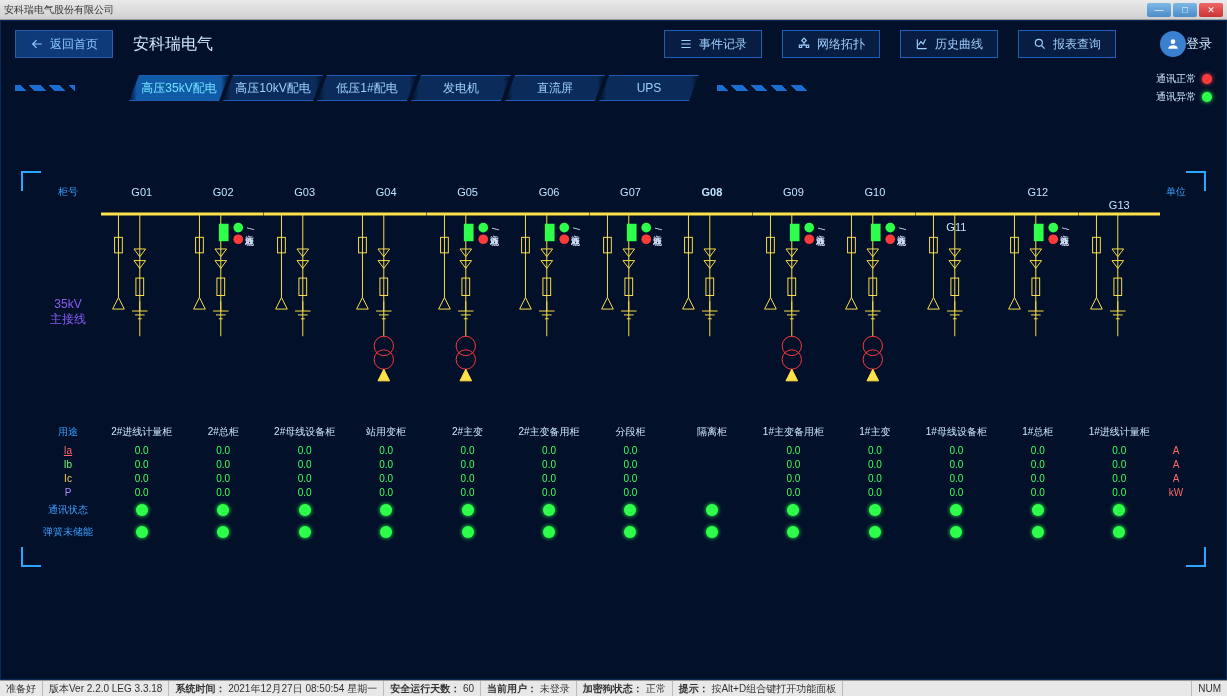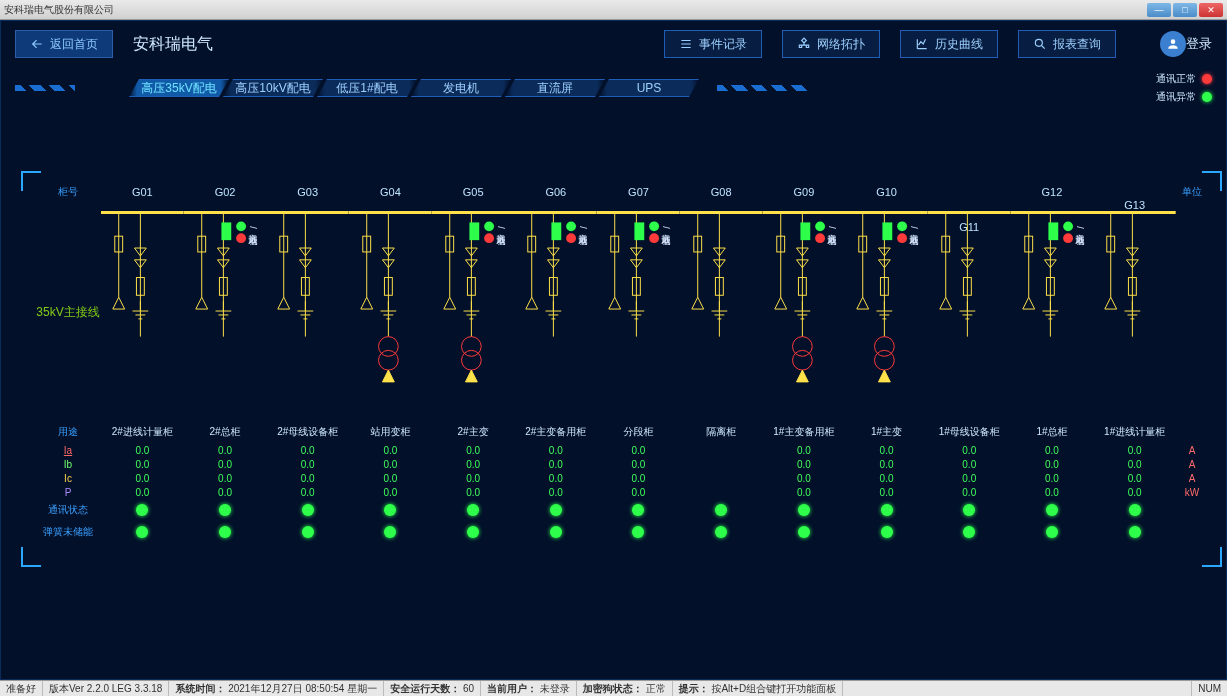--- a/index.html
+++ b/index.html
@@ -46,57 +46,57 @@
 .user-area { display:flex; align-items:center; gap:0; color:#cfe8ff; font-size:13px; margin-left:24px; }
 .avatar { width:26px; height:26px; border-radius:50%; background:#3b7fd1; display:flex; align-items:center; justify-content:center; }
 .avatar svg { width:14px; height:14px; fill:#fff; }
 .sys-head {
   height: 42px; display:flex; align-items:center; padding: 0 14px; gap: 14px;
 }
 .sys-head .stripes { width:60px; height:6px; background: repeating-linear-gradient(45deg,#1a6ed1 0 8px,transparent 8px 14px); }
 .sys-title { color:#56c7ff; font-size:20px; text-shadow:0 0 6px #1a6ed1; white-space:nowrap; }
 .tabs { display:flex; gap:0; margin-left:40px; }
 .tab {
-  width:100px; height:18px; display:flex; align-items:center; justify-content:center;
+  width:100px; height:26px; display:flex; align-items:center; justify-content:center;
   color:#9dd0ff; font-size:12px;
   background: linear-gradient(90deg, transparent 0, #0b2b5a 8px, #0b2b5a calc(100% - 8px), transparent 100%);
   clip-path: polygon(10px 0, 100% 0, calc(100% - 10px) 100%, 0 100%);
   border-top:1px solid #1f5db6; border-bottom:1px solid #1f5db6;
   cursor:pointer; margin-right:-6px;
 }
 .tab.active { color:#6fe2ff; background: linear-gradient(90deg, transparent 0, #115aa8 8px, #115aa8 calc(100% - 8px), transparent 100%); }
 .sys-head .tail-stripe { flex:1; height:6px; margin-left:10px; background: repeating-linear-gradient(45deg,#1a6ed1 0 8px,transparent 8px 14px); max-width:90px; }
 .status-leg { margin-left:auto; display:flex; flex-direction:column; gap:4px; color:#cfe8ff; font-size:10px; }
 .status-leg div { display:flex; align-items:center; gap:6px; justify-content:flex-end; }
 .dot { width:10px; height:10px; border-radius:50%; box-shadow:0 0 4px currentColor; }
 .dot.red { background:#ff3a3a; color:#ff3a3a; }
 .dot.green { background:#2dff4a; color:#2dff4a; }
 .dot.sm { width:12px; height:12px; }
 .diagram-frame {
-  position:absolute; left:20px; right:4px; top:110px; height:430px;
+  position:absolute; left:20px; right:20px; top:110px; height:430px;
 }
 .corner { position:absolute; width:20px; height:20px; border:2px solid #2aa7ff; }
 .corner.tl { top:40px; left:0; border-right:none; border-bottom:none; }
 .corner.tr { top:40px; right:0; border-left:none; border-bottom:none; }
 .corner.bl { bottom:-6px; left:0; border-right:none; border-top:none; }
 .corner.br { bottom:-6px; right:0; border-left:none; border-top:none; }
 .grid {
   position:absolute; left:14px; right:14px; top:50px; bottom:0;
   display:grid;
   grid-template-columns: 66px repeat(13, 1fr) 32px;
   grid-template-rows: 22px 218px 22px 14px 14px 14px 14px 22px 22px;
   color:#cfe8ff; font-size:10px;
 }
 .cell { display:flex; align-items:center; justify-content:center; }
 .rowlabel { color:#3aa0ff; }
 .rowlabel.r-ia { color:#ff6666;text-decoration:underline; }
 .rowlabel.r-ib { color:#6fff6f; }
 .rowlabel.r-ic { color:#ffd24a; }
 .rowlabel.r-p  { color:#ad8bff; }
-.side-label { grid-row:2; grid-column:1; flex-direction:row; color:#84cc16; font-size:12px; }
+.side-label { grid-row:2; grid-column:1; flex-direction:column; color:#8b5cf6; font-size:12px; }
 .colhead { color:#bfe4ff; font-size:11px; }
 .val { color:#3fff5a; }
 .unit-col { color:#ff6b6b; }
 .svg-row { grid-row:2; position:relative; }
 .svg-row svg { position:absolute; inset:0; width:100%; height:100%; }
 .statusbar {
   height:16px; background:#e8e8e8; display:flex; align-items:center;
   font-size:10px; color:#333; border-top:1px solid #999;
 }
 .statusbar span { padding:0 6px; border-right:1px solid #bbb; height:100%; display:flex; align-items:center; }
@@ -395,21 +395,21 @@
         <div class="cell val" style="grid-area: 4 / 8;">0.0</div>
         <div class="cell val" style="grid-area: 5 / 8;">0.0</div>
         <div class="cell val" style="grid-area: 6 / 8;">0.0</div>
         <div class="cell val" style="grid-area: 7 / 8;">0.0</div>
         <div class="cell " style="grid-area: 8 / 8;">
           <span class="dot sm green"></span>
         </div>
         <div class="cell " style="grid-area: 9 / 8;">
           <span class="dot sm green"></span>
         </div>
-        <div class="cell colhead" style="grid-area: 1 / 9;">G08</div>
+        <div class="cell colhead" style="grid-area: 1 / 9; font-weight: bold;">G08</div>
         <div class="cell svg-row" style="grid-area: 2 / 9;">
           <svg viewBox="0 0 84 210">
             <line x1="0" y1="4" x2="84" y2="4" stroke="#ffe24a" stroke-width="3"></line>
             <line x1="40" y1="4" x2="40" y2="130" stroke="#ffe24a"></line>
             <line x1="18" y1="4" x2="18" y2="90" stroke="#ffe24a"></line>
             <rect x="14" y="28" width="8" height="16" fill="none" stroke="#ffe24a"></rect>
             <path d="M18 90 l-6 12 h12 z" stroke="#ffe24a" fill="none"></path>
             <path d="M40 48 l6 -8 l-12 0 z" fill="none" stroke="#ffe24a"></path>
             <path d="M40 60 l6 -8 l-12 0 z" fill="none" stroke="#ffe24a"></path>
             <rect x="36" y="70" width="8" height="18" fill="none" stroke="#ffe24a"></rect>

